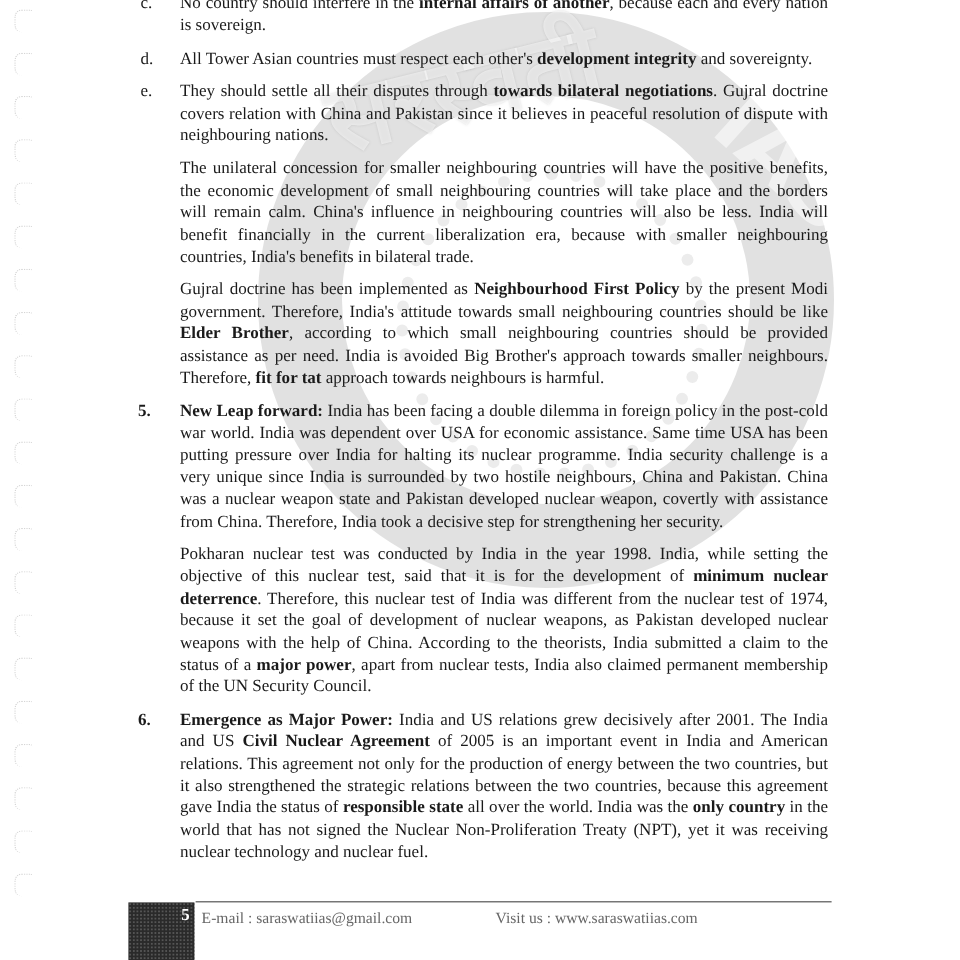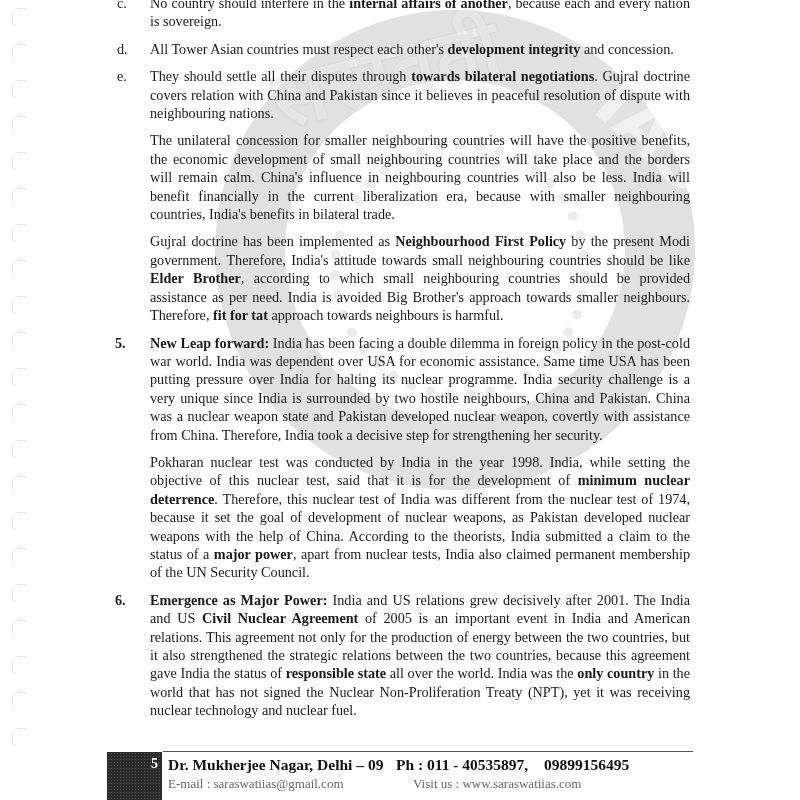--- a/index.html
+++ b/index.html
@@ -105,39 +105,36 @@
     </div>
 
   <div class="watermark"></div>
   <div class="watermark-inner"></div>
   <div class="wm-text">सरस्वती</div>
   <div class="wm-text2">IAS</div>
 
   <div class="content">
     <div id="sub-list">
         <p class="sub"><span class="lbl">c.</span><span>No country should interfere in the </span><b>internal affairs of another</b><span>, because each and every nation is sovereign.</span></p>
-        <p class="sub"><span class="lbl">d.</span><span>All Tower Asian countries must respect each other's </span><b>development integrity</b><span> and concession.</span></p>
+        <p class="sub"><span class="lbl">d.</span><span>All Tower Asian countries must respect each other's </span><b>development integrity</b><span> and sovereignty.</span></p>
         <p class="sub"><span class="lbl">e.</span><span>They should settle all their disputes through </span><b>towards bilateral negotiations</b><span>. Gujral doctrine covers relation with China and Pakistan since it believes in peaceful resolution of dispute with neighbouring nations.</span></p>
       </div>
     <div id="intro-paras">
         <p class="para" style="padding-left: 35px;"><span>The unilateral concession for smaller neighbouring countries will have the positive benefits, the economic development of small neighbouring countries will take place and the borders will remain calm. China's influence in neighbouring countries will also be less. India will benefit financially in the current liberalization era, because with smaller neighbouring countries, India's benefits in bilateral trade.</span></p>
         <p class="para" style="padding-left: 35px;"><span>Gujral doctrine has been implemented as </span><b>Neighbourhood First Policy</b><span> by the present Modi government. Therefore, India's attitude towards small neighbouring countries should be like </span><b>Elder Brother</b><span>, according to which small neighbouring countries should be provided assistance as per need. India is avoided Big Brother's approach towards smaller neighbours. Therefore, </span><b>fit for tat</b><span> approach towards neighbours is harmful.</span></p>
       </div>
     <div id="sections">
         <p class="num" style="padding-left: 35px; margin-left: 0px;"><span class="lbl" style="left: 0px;">5.</span><b>New Leap forward:</b><span> India has been facing a double dilemma in foreign policy in the post-cold war world. India was dependent over USA for economic assistance. Same time USA has been putting pressure over India for halting its nuclear programme. India security challenge is a very unique since India is surrounded by two hostile neighbours, China and Pakistan. China was a nuclear weapon state and Pakistan developed nuclear weapon, covertly with assistance from China. Therefore, India took a decisive step for strengthening her security.</span></p>
         <p class="para"><span>Pokharan nuclear test was conducted by India in the year 1998. India, while setting the objective of this nuclear test, said that it is for the development of </span><b>minimum nuclear deterrence</b><span>. Therefore, this nuclear test of India was different from the nuclear test of 1974, because it set the goal of development of nuclear weapons, as Pakistan developed nuclear weapons with the help of China. According to the theorists, India submitted a claim to the status of a </span><b>major power</b><span>, apart from nuclear tests, India also claimed permanent membership of the UN Security Council.</span></p>
         <p class="num" style="padding-left: 35px; margin-left: 0px;"><span class="lbl" style="left: 0px;">6.</span><b>Emergence as Major Power:</b><span> India and US relations grew decisively after 2001. The India and US </span><b>Civil Nuclear Agreement</b><span> of 2005 is an important event in India and American relations. This agreement not only for the production of energy between the two countries, but it also strengthened the strategic relations between the two countries, because this agreement gave India the status of </span><b>responsible state</b><span> all over the world. India was the </span><b>only country</b><span> in the world that has not signed the Nuclear Non-Proliferation Treaty (NPT), yet it was receiving nuclear technology and nuclear fuel.</span></p>
       </div>
   </div>
 
   <div class="footer-rule"></div>
   <div class="footer-block">
     <span class="page-num">5</span>
   </div>
   <div class="footer-text">
-    <div class="line2">
-      <span style="width:228px">Dr. Mukherjee Nagar, Delhi – 09</span><span style="width:148px">Ph : 011 - 40535897,</span><span>09899156495</span>
-    </div>
     <div class="line3">
       <span style="display:inline-block;width:245px">E-mail : saraswatiias@gmail.com</span><span>Visit us : www.saraswatiias.com</span>
     </div>
   </div>
 </div>
 
 </body></html>

